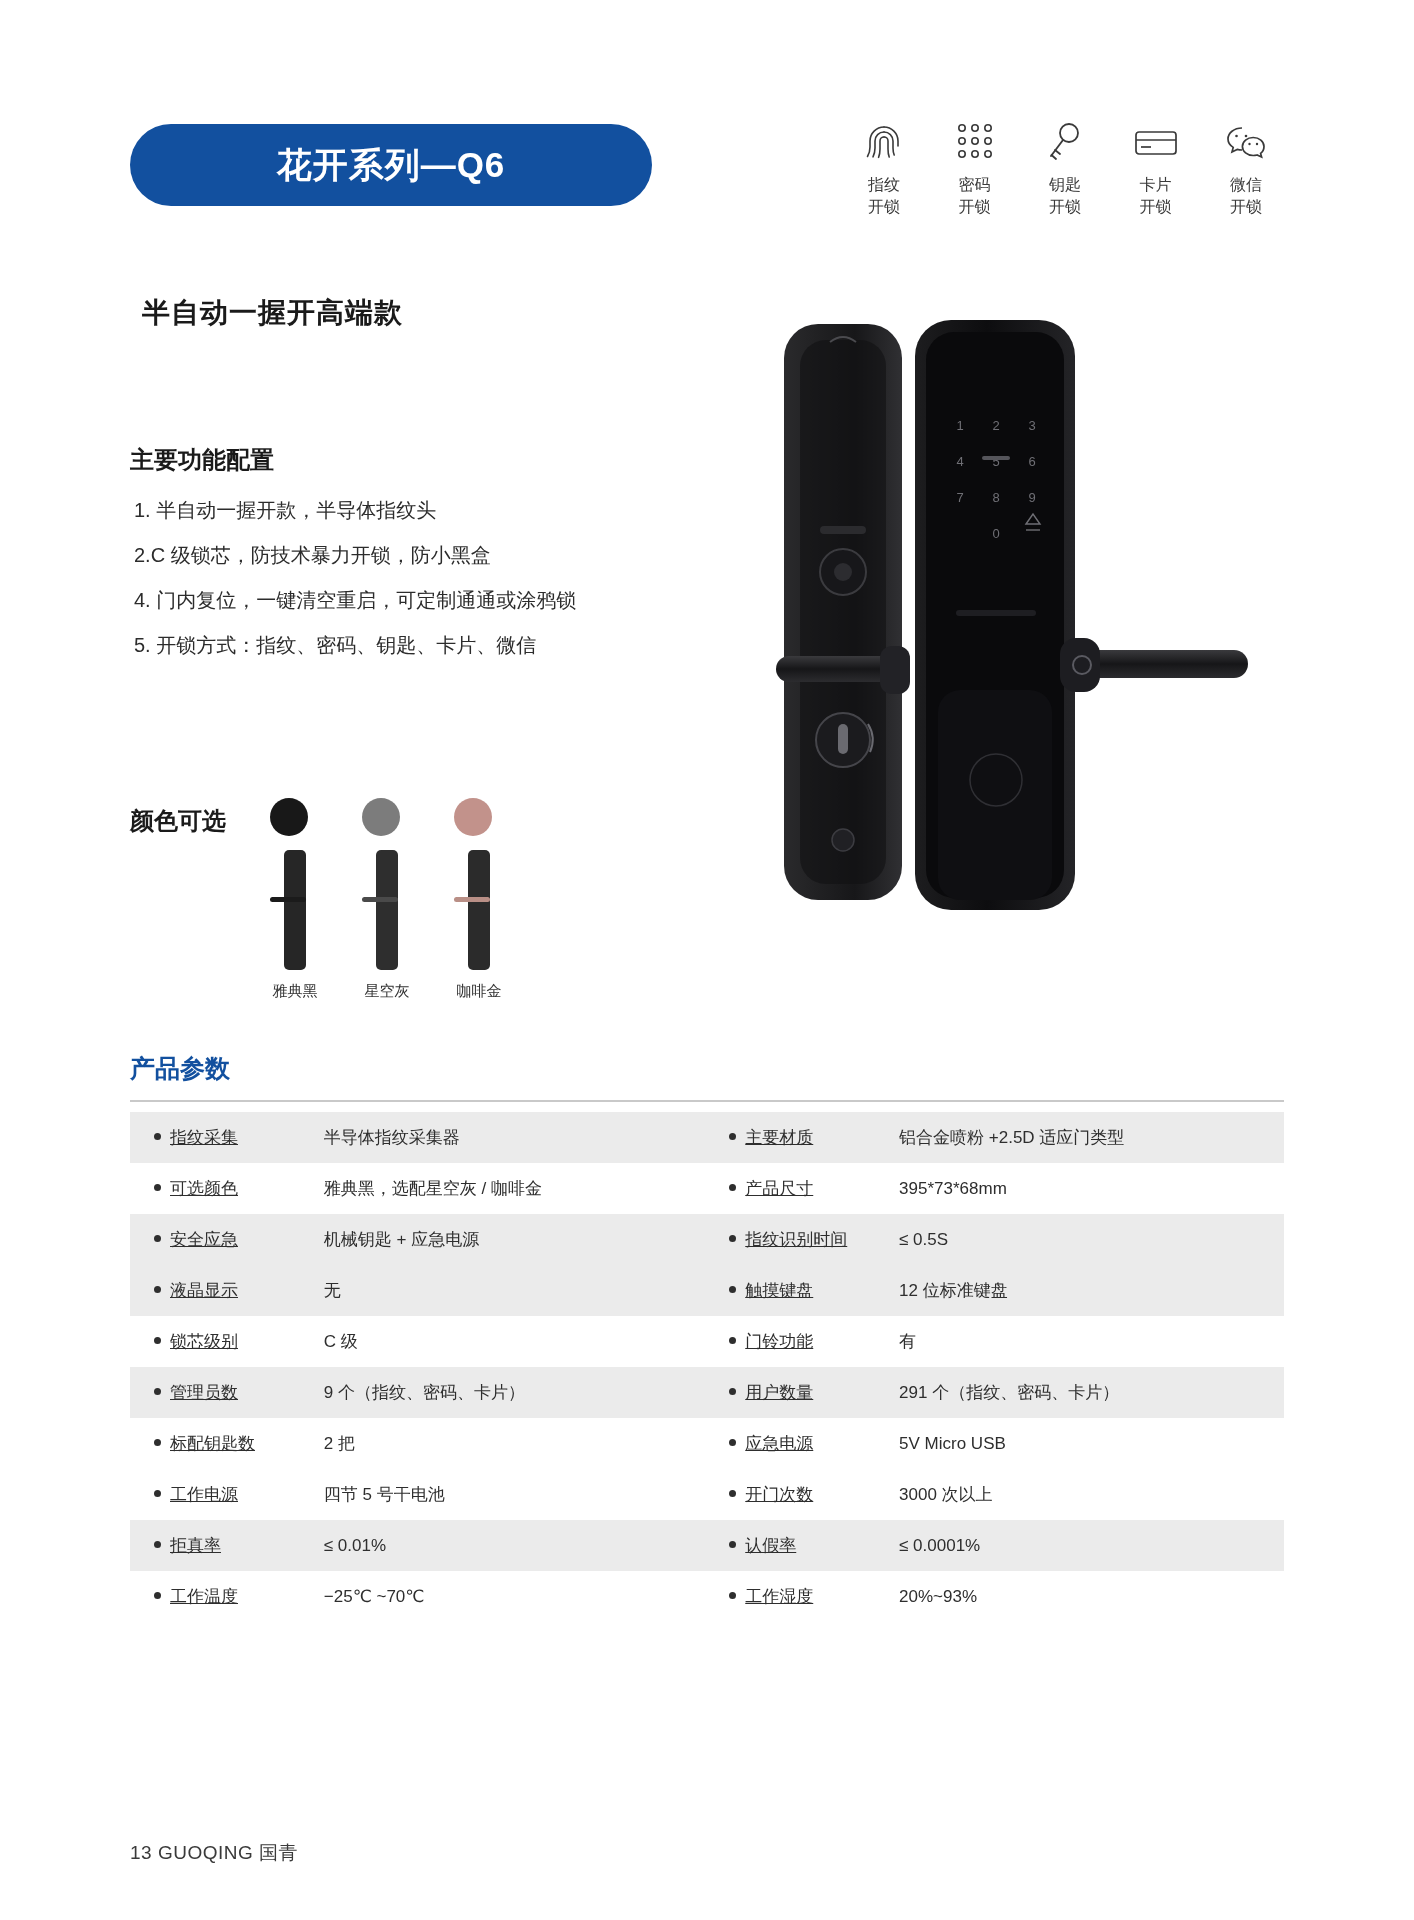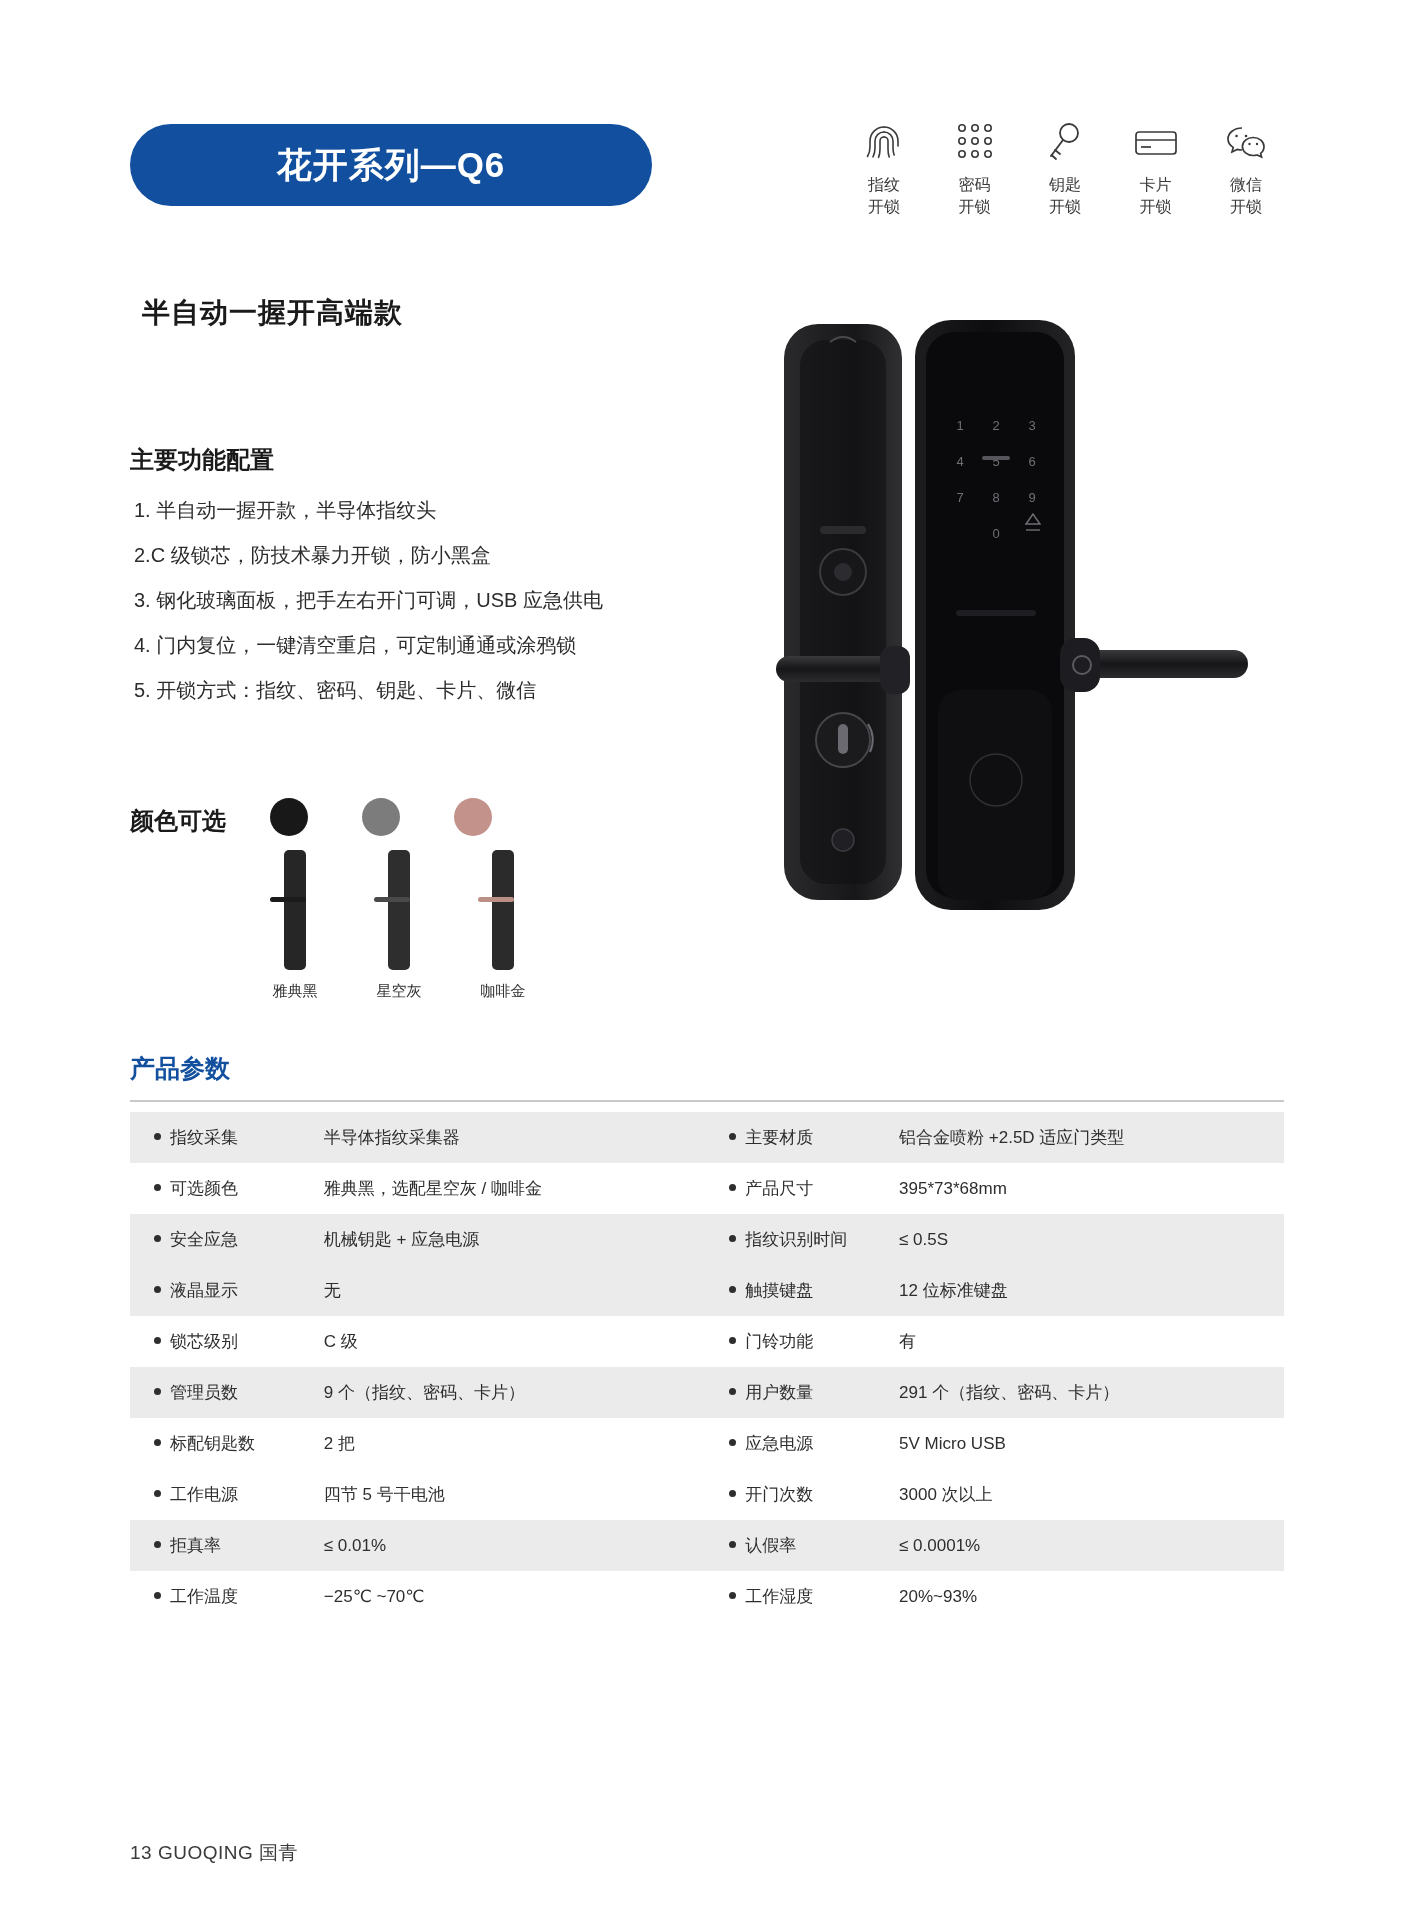--- a/index.html
+++ b/index.html
@@ -124,21 +124,21 @@
   .swatch {
     width: 38px;
     height: 38px;
     border-radius: 50%;
   }
   .lock-thumbs {
     position: absolute;
     left: 264px;
     top: 850px;
     display: flex;
-    gap: 42px;
+    gap: 30px;
   }
   .thumb-col {
     width: 62px;
     display: flex;
     flex-direction: column;
     align-items: center;
   }
   .thumb-body {
     width: 22px;
     height: 120px;
@@ -198,20 +198,21 @@
     vertical-align: middle;
     font-size: 17px;
     color: #2e2e2e;
     padding: 0;
   }
   .params-table tr.odd td { background: #ebebeb; }
   .params-table tr.even td { background: #ffffff; }
   td.k {
     width: 175px;
     padding-left: 24px;
+    text-decoration: underline;
   }
   td.v {
     width: 402px;
     padding-left: 4px;
   }
   .bullet {
     display: inline-block;
     width: 7px;
     height: 7px;
     border-radius: 50%;
@@ -323,21 +324,20 @@
 开锁</div>
     </div>
   </div>
 
   <div class="subtitle">半自动一握开高端款</div>
   <div class="feat-head">主要功能配置</div>
   <div class="feat-list">
     <ul>
       <li>1. 半自动一握开款，半导体指纹头</li>
       <li>2.C 级锁芯，防技术暴力开锁，防小黑盒</li>
-      <li>3. 钢化玻璃面板，把手左右开门可调，USB 应急供电</li>
       <li>4. 门内复位，一键清空重启，可定制通通或涂鸦锁</li>
       <li>5. 开锁方式：指纹、密码、钥匙、卡片、微信</li>
     </ul>
   </div>
 
   <div class="color-label">颜色可选</div>
   <div class="swatches">
     <div class="swatch" style="background:#181818"></div>
     <div class="swatch" style="background:#7c7c7c"></div>
     <div class="swatch" style="background:#c2928b"></div>

